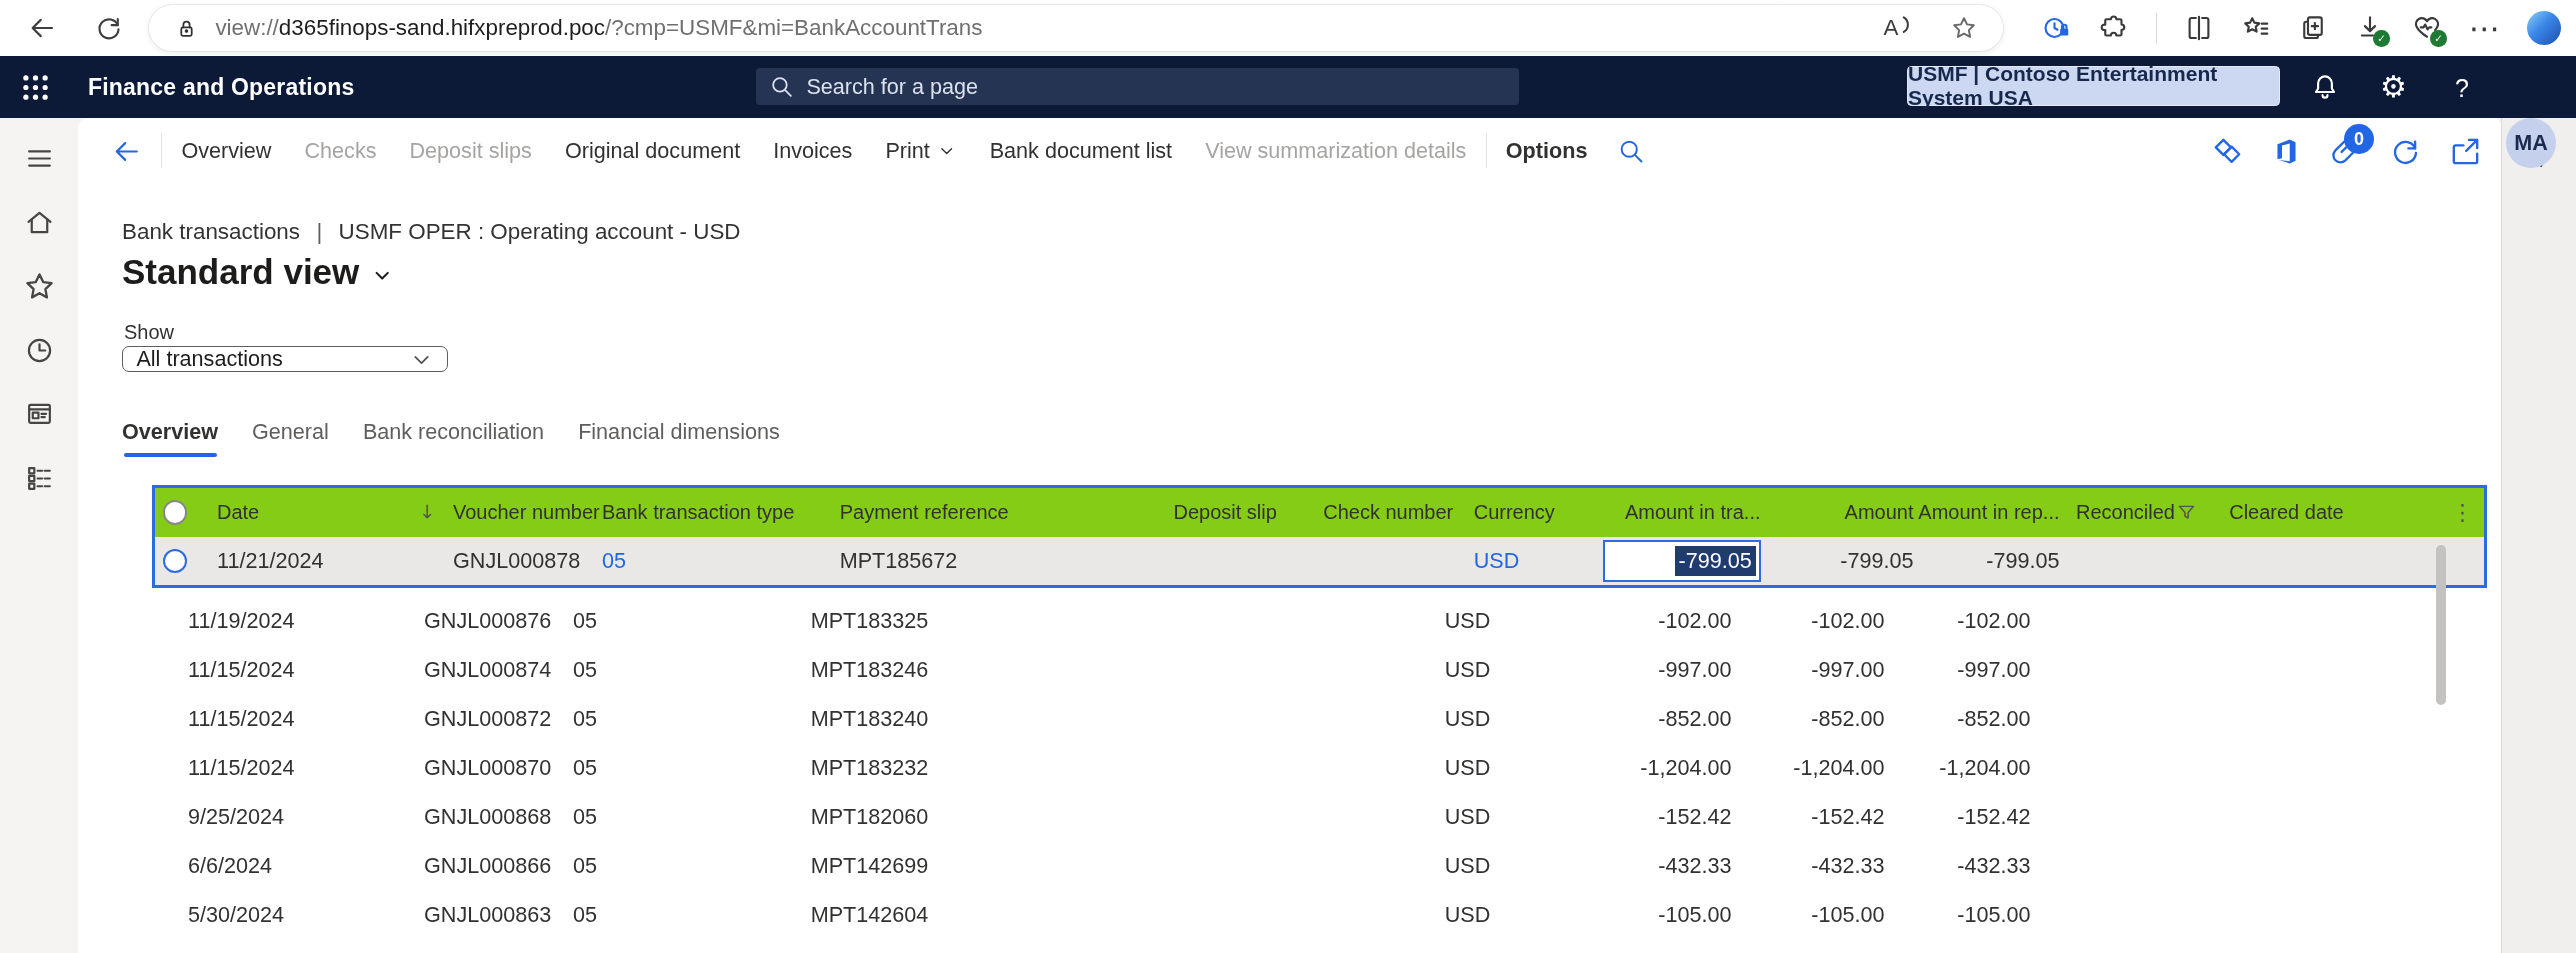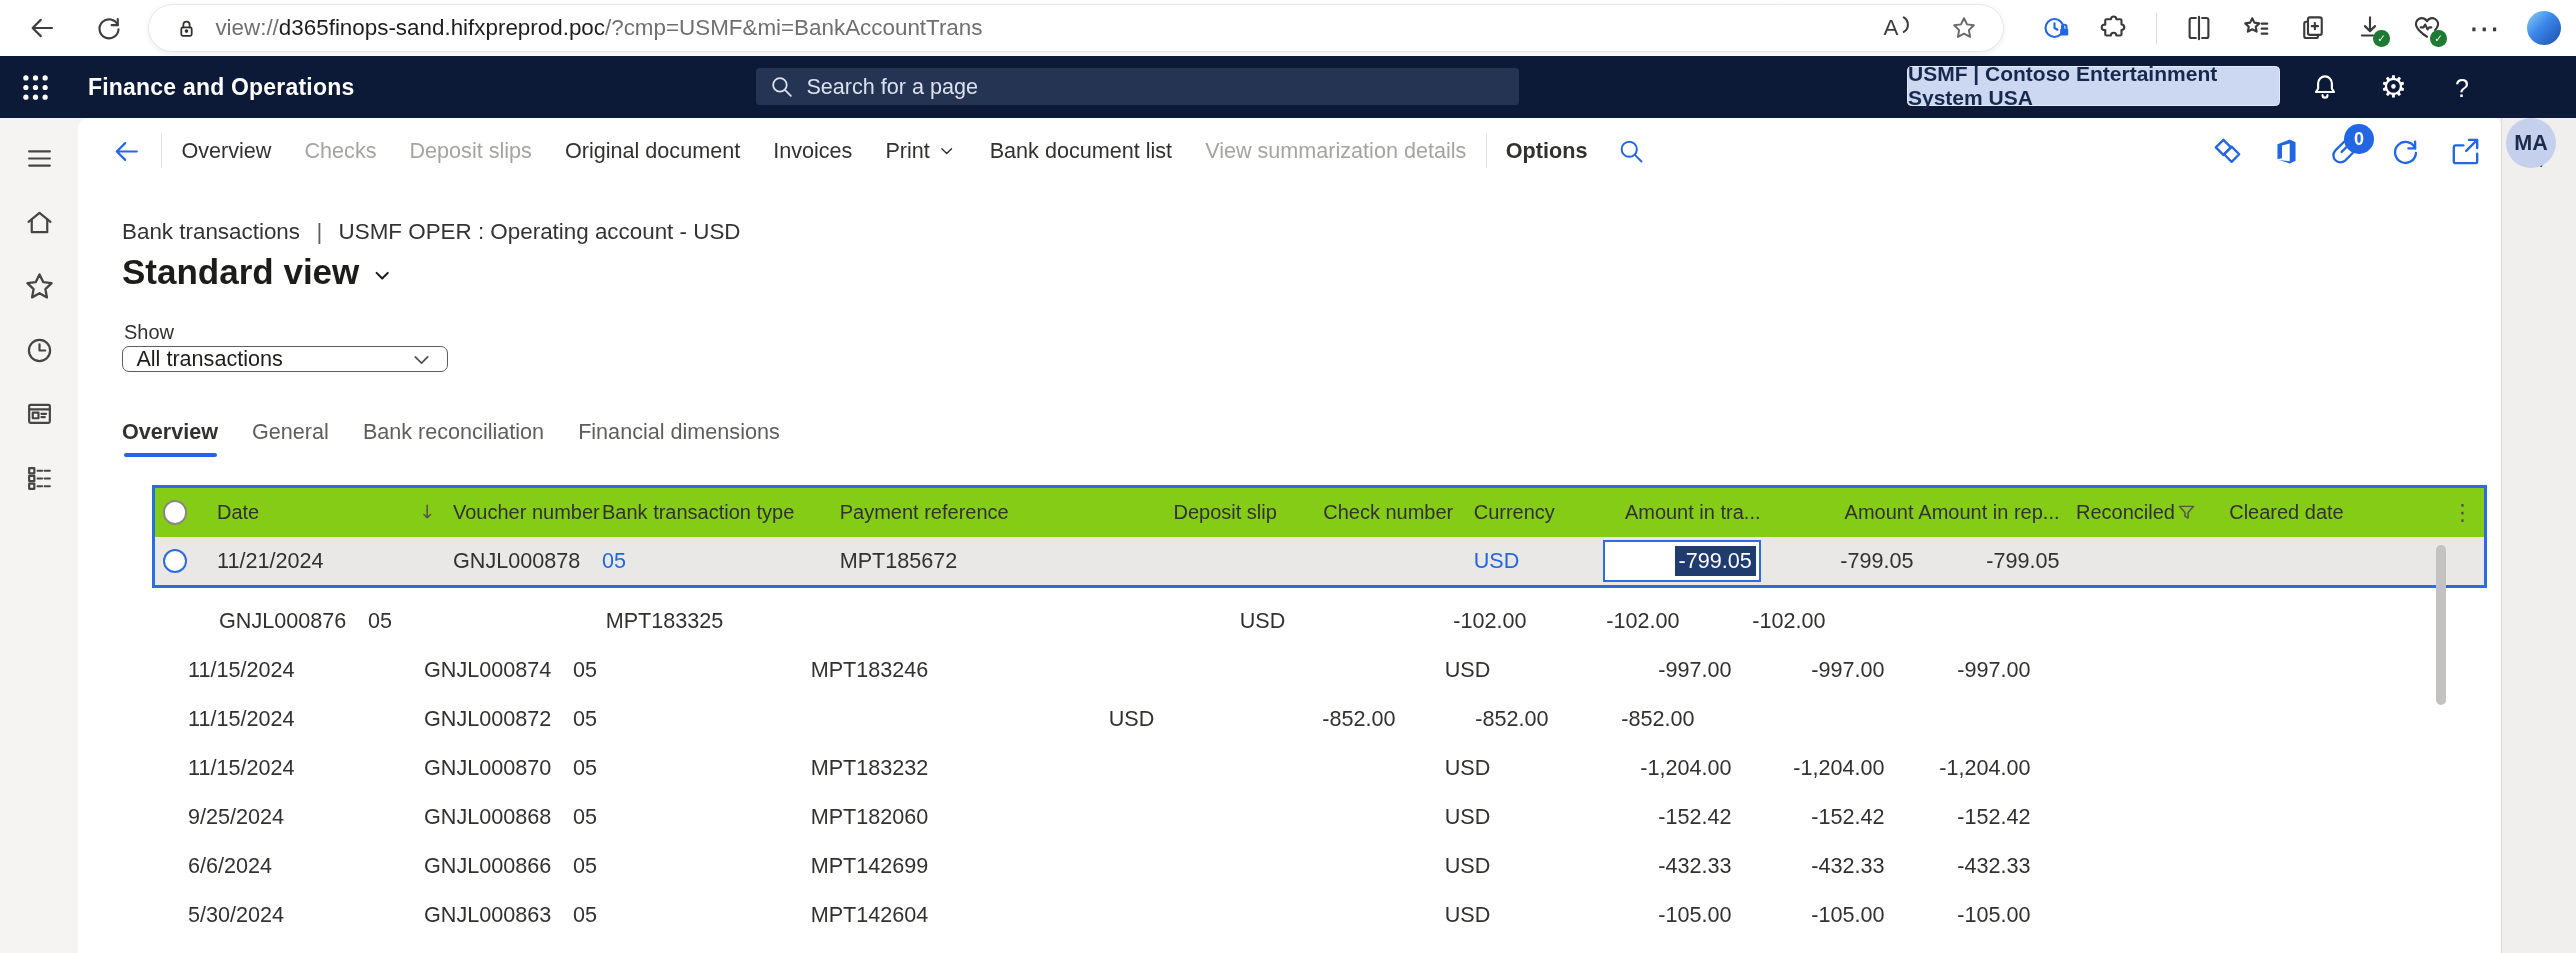--- a/index.html
+++ b/index.html
@@ -409,20 +409,21 @@
       <div class="gc c-rec"></div>
       <div class="gc c-recf"></div>
       <div class="gc c-cleared"></div>
       <div class="gc c-more"></div>
     </div>
   </div>
 
   <div class="grid-body">
       <div class="grid-row">
     <div class="gc c-sel"></div>
+    <div class="gc c-date">11/19/2024</div>
     <div class="gc c-sort"></div>
     <div class="gc c-voucher">GNJL000876</div>
     <div class="gc c-type">05</div>
     <div class="gc c-payref">MPT183325</div>
     <div class="gc c-deposit"></div>
     <div class="gc c-check"></div>
     <div class="gc c-curr">USD</div>
     <div class="gc c-amt1">-102.00</div>
     <div class="gc c-amt2">-102.00</div>
     <div class="gc c-amt3">-102.00</div>
@@ -448,20 +449,21 @@
     <div class="gc c-recf"></div>
     <div class="gc c-cleared"></div>
     <div class="gc c-more"></div>
   </div>
       <div class="grid-row">
     <div class="gc c-sel"></div>
     <div class="gc c-date">11/15/2024</div>
     <div class="gc c-sort"></div>
     <div class="gc c-voucher">GNJL000872</div>
     <div class="gc c-type">05</div>
+    <div class="gc c-payref">MPT183240</div>
     <div class="gc c-deposit"></div>
     <div class="gc c-check"></div>
     <div class="gc c-curr">USD</div>
     <div class="gc c-amt1">-852.00</div>
     <div class="gc c-amt2">-852.00</div>
     <div class="gc c-amt3">-852.00</div>
     <div class="gc c-rec"></div>
     <div class="gc c-recf"></div>
     <div class="gc c-cleared"></div>
     <div class="gc c-more"></div>

